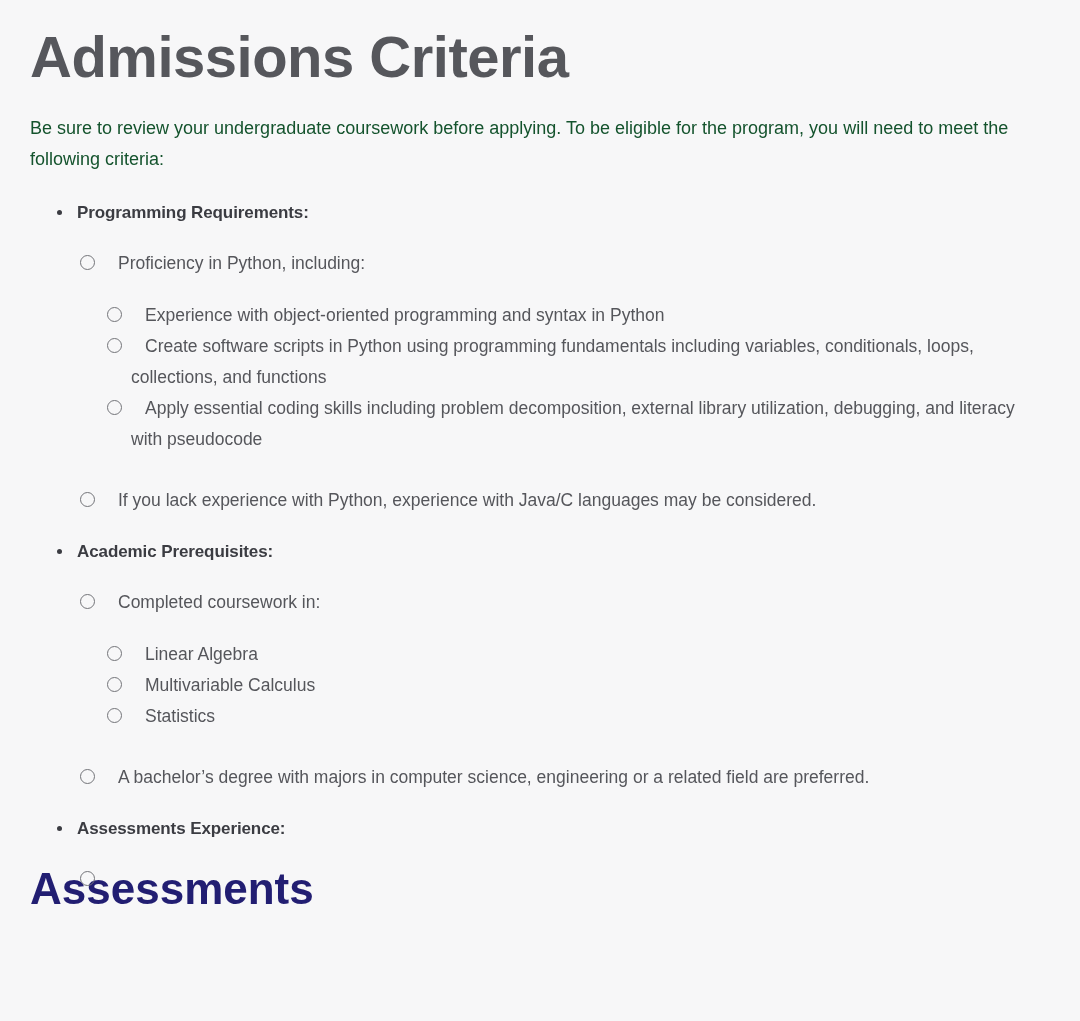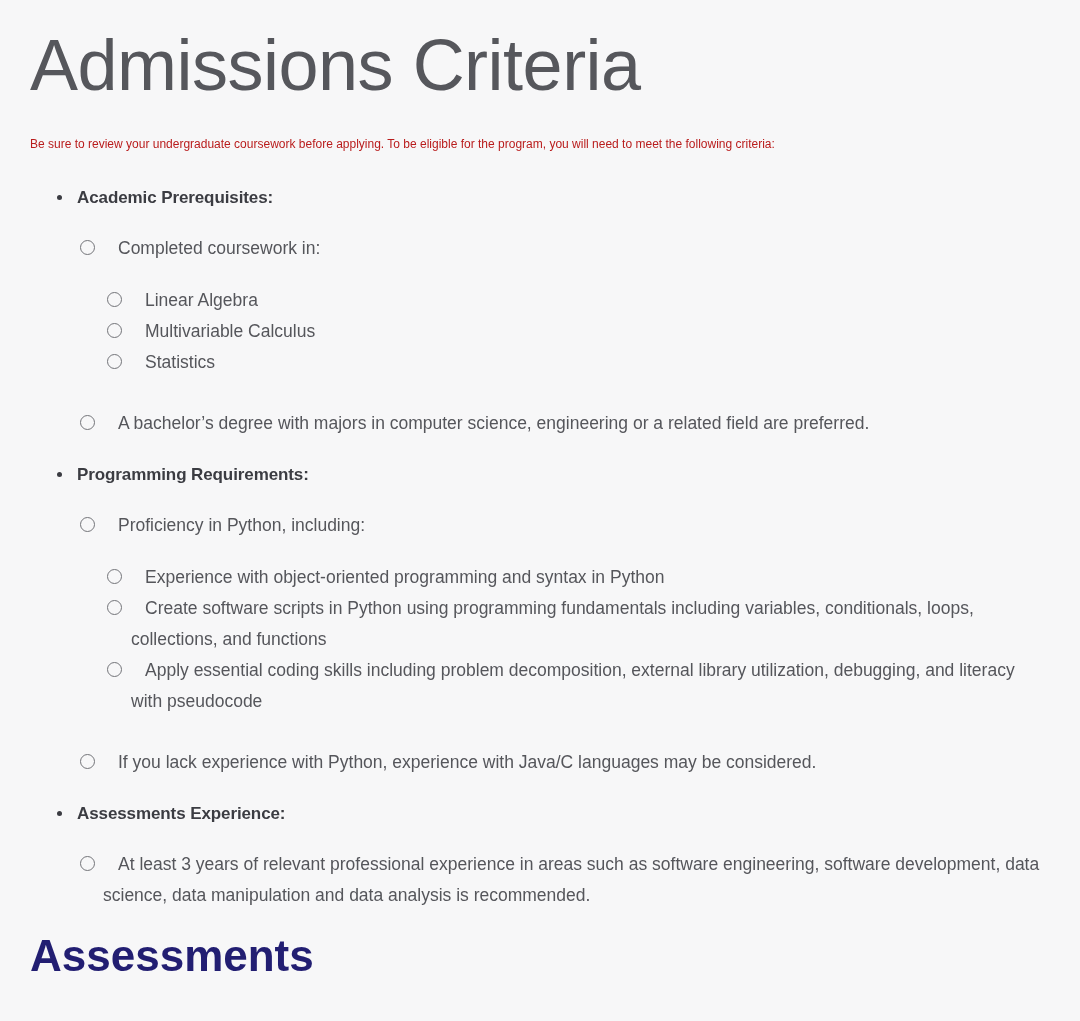--- a/index.html
+++ b/index.html
@@ -9,31 +9,31 @@
     font-family: "Liberation Sans", "DejaVu Sans", sans-serif;
     color: #55565b;
   }
   .doc {
     width: 1080px;
     height: 1021px;
     padding: 24px 38px 0 30px;
     overflow: hidden;
   }
   h1.page-title {
-    font-size: 72px;
-    font-weight: 400;
+    font-size: 58px;
+    font-weight: 700;
     color: #56575c;
     letter-spacing: -0.5px;
     line-height: 1.15;
     margin: 0 0 22px 0;
   }
   p.body-text {
-    font-size: 12px;
+    font-size: 18px;
     line-height: 31px;
-    color: #b91c1c;
+    color: #14532d;
     margin: 0 0 22px 0;
   }
   ul { list-style: none; }
   .l1 { margin: 0 0 20px 0; }
   .l1-item {
     position: relative;
     padding-left: 47px;
     margin-bottom: 20px;
     font-size: 17.5px;
     line-height: 31px;
@@ -94,20 +94,49 @@
 <div class="doc">
 
   <h1 class="page-title">Admissions Criteria</h1>
 
   <p class="body-text">Be sure to review your undergraduate coursework before applying. To be eligible for the program, you will need to meet the following criteria:</p>
 
   <ul class="l1">
 
     <li class="l1-item">
       <span class="dot"></span>
+      <span class="l1-label">Programming Requirements:</span>
+      <ul class="l2">
+        <li class="l2-item">
+          <span class="circle"></span>
+          <span>Proficiency in Python, including:</span>
+          <ul class="l3">
+            <li class="l3-item">
+              <span class="circle"></span>
+              <span>Experience with object-oriented programming and syntax in Python</span>
+            </li>
+            <li class="l3-item">
+              <span class="circle"></span>
+              <span>Create software scripts in Python using programming fundamentals including variables, conditionals, loops, collections, and functions</span>
+            </li>
+            <li class="l3-item">
+              <span class="circle"></span>
+              <span>Apply essential coding skills including problem decomposition, external library utilization, debugging, and literacy with pseudocode</span>
+            </li>
+          </ul>
+        </li>
+        <li class="l2-item">
+          <span class="circle"></span>
+          <span>If you lack experience with Python, experience with Java/C languages may be considered.</span>
+        </li>
+      </ul>
+    </li>
+
+    <li class="l1-item">
+      <span class="dot"></span>
       <span class="l1-label">Academic Prerequisites:</span>
       <ul class="l2">
         <li class="l2-item">
           <span class="circle"></span>
           <span>Completed coursework in:</span>
           <ul class="l3">
             <li class="l3-item">
               <span class="circle"></span>
               <span>Linear Algebra</span>
             </li>
@@ -123,54 +152,24 @@
         </li>
         <li class="l2-item">
           <span class="circle"></span>
           <span>A bachelor’s degree with majors in computer science, engineering or a related field are preferred.</span>
         </li>
       </ul>
     </li>
 
     <li class="l1-item">
       <span class="dot"></span>
-      <span class="l1-label">Programming Requirements:</span>
-      <ul class="l2">
-        <li class="l2-item">
-          <span class="circle"></span>
-          <span>Proficiency in Python, including:</span>
-          <ul class="l3">
-            <li class="l3-item">
-              <span class="circle"></span>
-              <span>Experience with object-oriented programming and syntax in Python</span>
-            </li>
-            <li class="l3-item">
-              <span class="circle"></span>
-              <span>Create software scripts in Python using programming fundamentals including variables, conditionals, loops, collections, and functions</span>
-            </li>
-            <li class="l3-item">
-              <span class="circle"></span>
-              <span>Apply essential coding skills including problem decomposition, external library utilization, debugging, and literacy with pseudocode</span>
-            </li>
-          </ul>
-        </li>
-        <li class="l2-item">
-          <span class="circle"></span>
-          <span>If you lack experience with Python, experience with Java/C languages may be considered.</span>
-        </li>
-      </ul>
-    </li>
-
-    <li class="l1-item">
-      <span class="dot"></span>
       <span class="l1-label">Assessments Experience:</span>
       <ul class="l2">
         <li class="l2-item">
           <span class="circle"></span>
-          <span>At least 3 years of relevant professional experience in areas such as software engineering, software development, data science, data manipulation and data analysis is recommended.</span>
         </li>
       </ul>
     </li>
 
   </ul>
 
 
   <h2 class="next-heading">Assessments</h2>
 
 </div>

